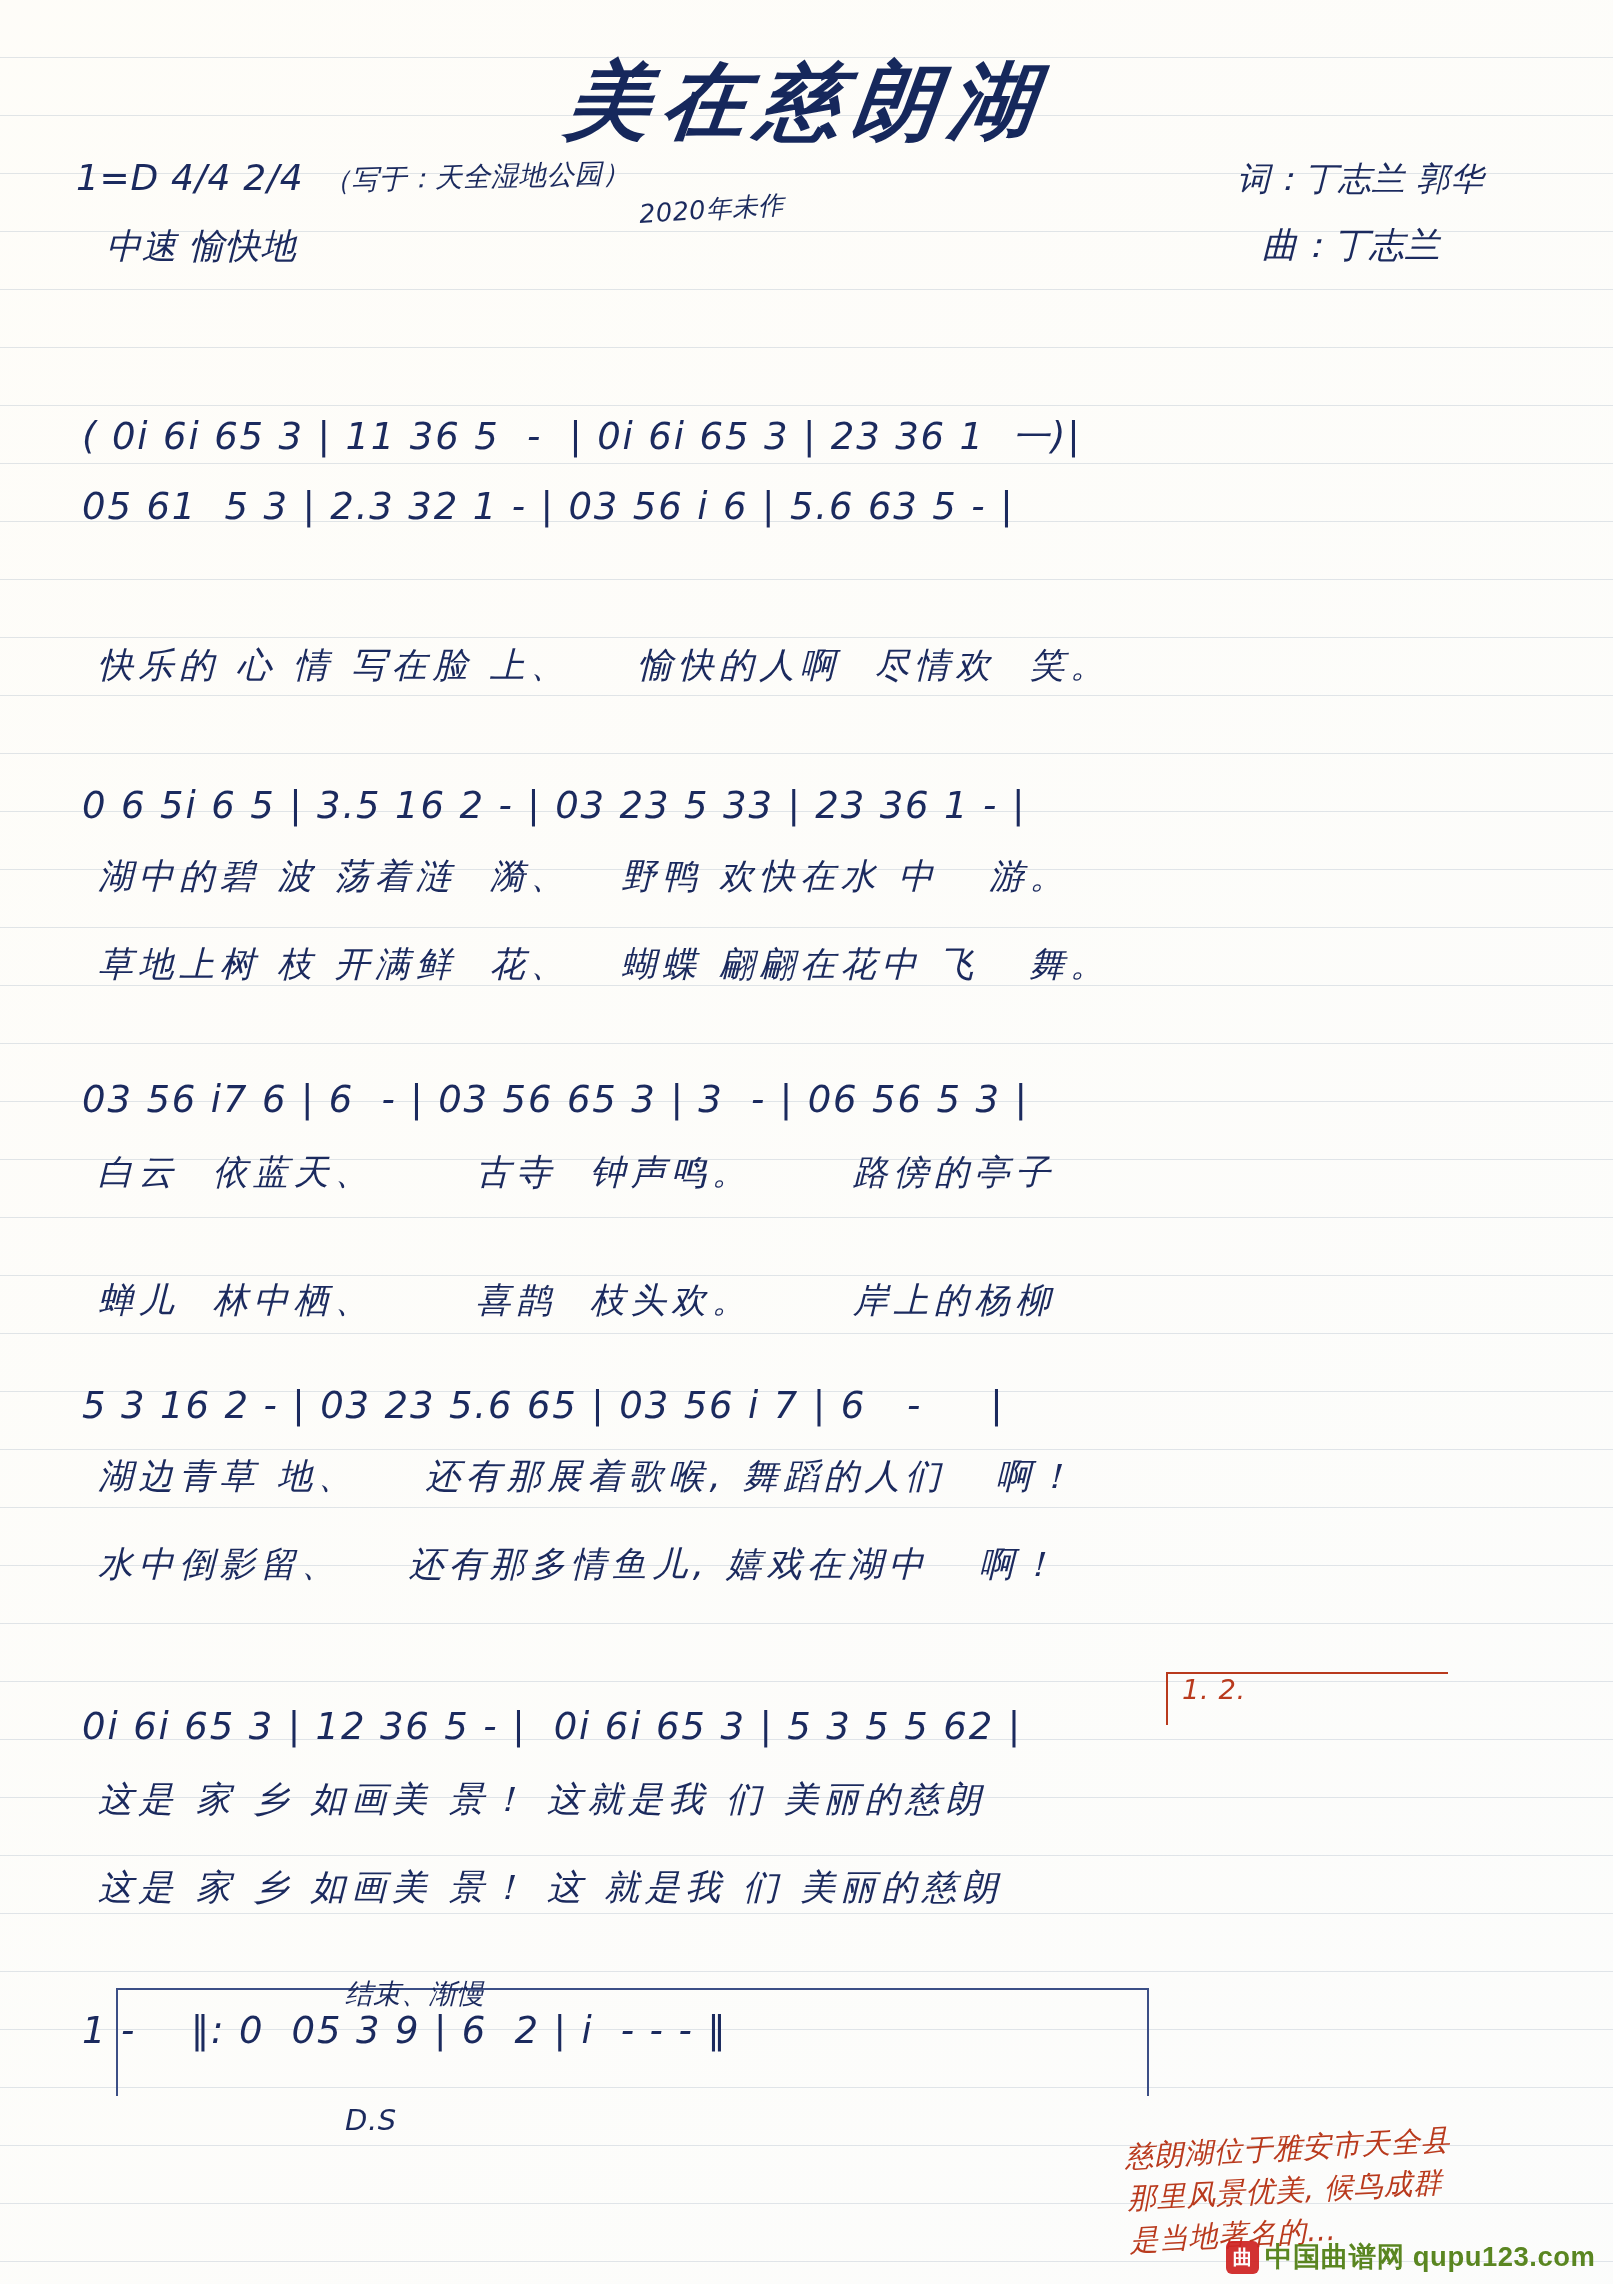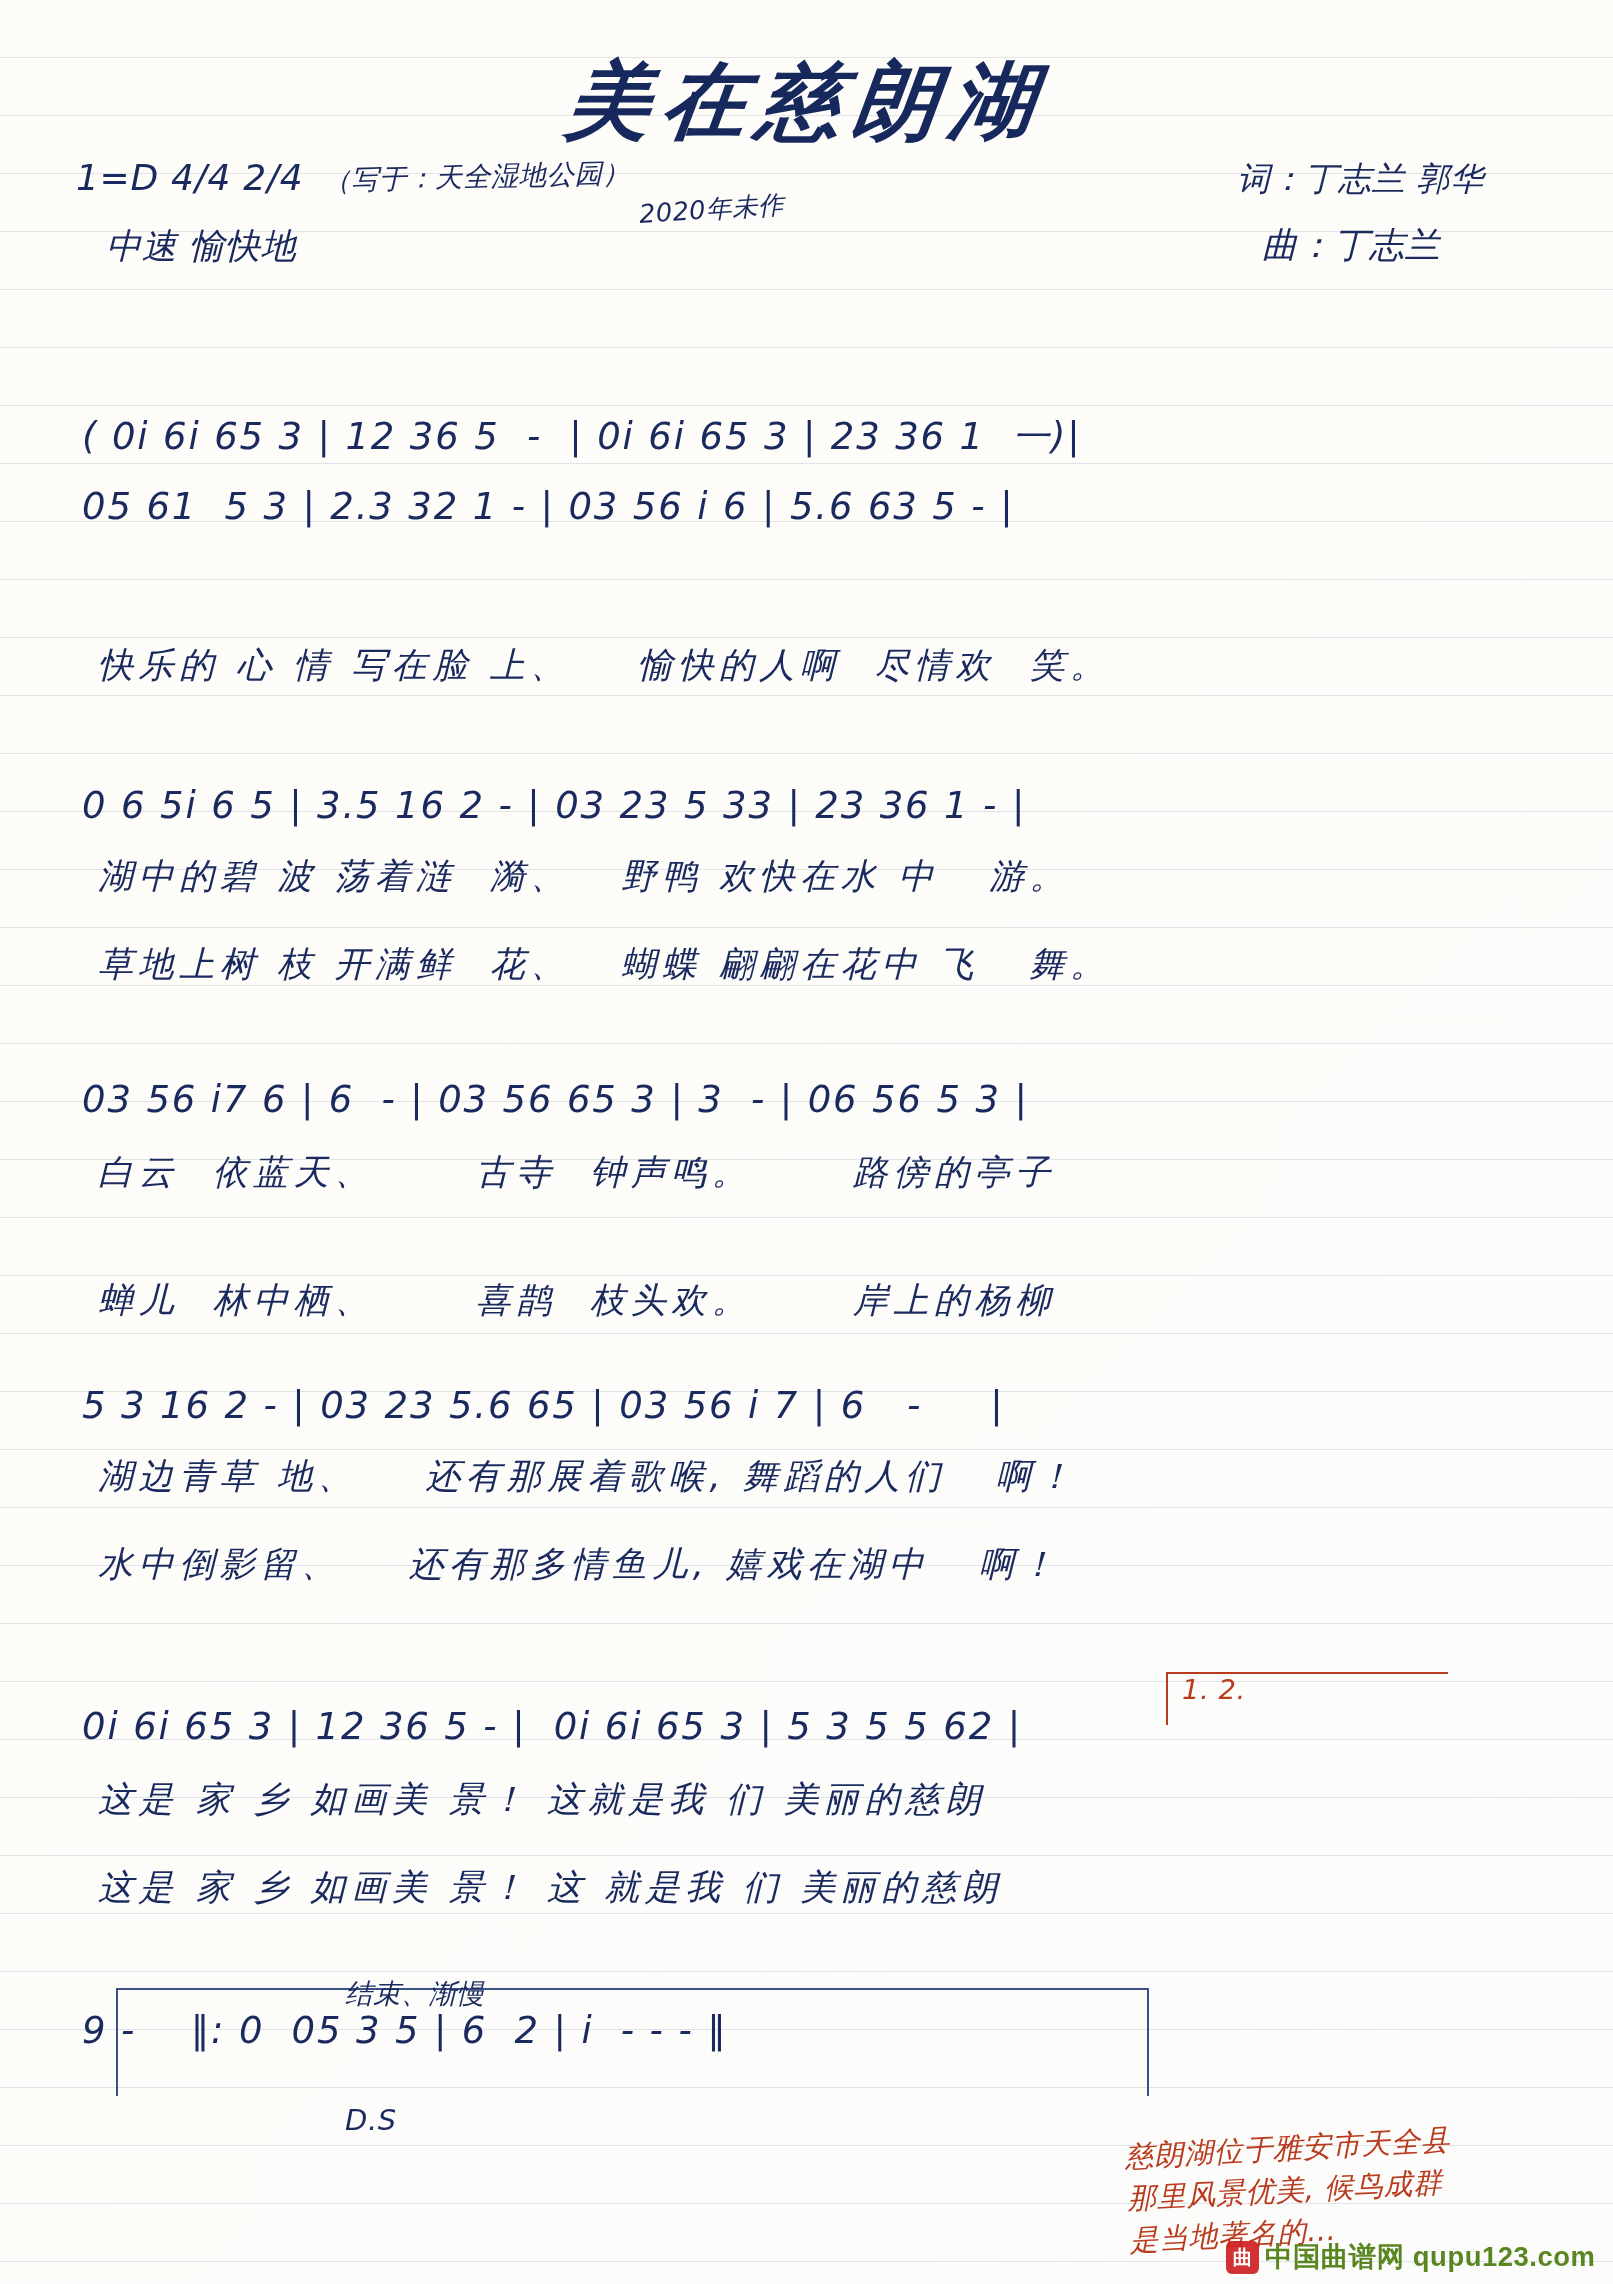--- a/index.html
+++ b/index.html
@@ -202,21 +202,21 @@
 
   <div class="hand title">美在慈朗湖</div>
 
   <div class="hand key-sig">1=D 4/4 2/4</div>
   <div class="hand tempo">中速 愉快地</div>
   <div class="hand subtitle">（写于：天全湿地公园）</div>
   <div class="hand year">2020年未作</div>
   <div class="hand lyricist">词：丁志兰 郭华</div>
   <div class="hand composer">曲：丁志兰</div>
 
-  <div class="hand notes note-line" style="top:412px;">( 0i 6i 65 3 | 12 36 5  -  | 0i 6i 65 3 | 23 36 1  一)|</div>
+  <div class="hand notes note-line" style="top:412px;">( 0i 6i 65 3 | 11 36 5  -  | 0i 6i 65 3 | 23 36 1  一)|</div>
 
   <div class="hand notes note-line" style="top:485px;">05 61  5 3 | 2.3 32 1 - | 03 56 i 6 | 5.6 63 5 - |</div>
   <div class="hand lyric lyric-line" style="top:642px;">快乐的 心 情 写在脸 上、    愉快的人啊  尽情欢  笑。</div>
 
   <div class="hand notes note-line" style="top:784px;">0 6 5i 6 5 | 3.5 16 2 - | 03 23 5 33 | 23 36 1 - |</div>
   <div class="hand lyric lyric-line" style="top:853px;">湖中的碧 波 荡着涟  漪、   野鸭 欢快在水 中   游。</div>
   <div class="hand lyric lyric-line" style="top:941px;">草地上树 枝 开满鲜  花、   蝴蝶 翩翩在花中 飞   舞。</div>
 
   <div class="hand notes note-line" style="top:1078px;">03 56 i7 6 | 6  - | 03 56 65 3 | 3  - | 06 56 5 3 |</div>
   <div class="hand lyric lyric-line" style="top:1149px;">白云  依蓝天、      古寺  钟声鸣。      路傍的亭子</div>
@@ -228,21 +228,21 @@
 
   <div class="bracket-1-2"></div>
   <div class="hand bracket-label">1. 2.</div>
 
   <div class="hand notes note-line" style="top:1705px;">0i 6i 65 3 | 12 36 5 - |  0i 6i 65 3 | 5 3 5 5 62 |</div>
   <div class="hand lyric lyric-line" style="top:1776px;">这是 家 乡 如画美 景！ 这就是我 们 美丽的慈朗</div>
   <div class="hand lyric lyric-line" style="top:1864px;">这是 家 乡 如画美 景！ 这 就是我 们 美丽的慈朗</div>
 
   <div class="final-box"></div>
   <div class="hand coda-mark">结束、渐慢</div>
-  <div class="hand notes note-line" style="top:2009px;">9 -    ‖: 0  05 3 5 | 6  2 | i  - - - ‖</div>
+  <div class="hand notes note-line" style="top:2009px;">1 -    ‖: 0  05 3 9 | 6  2 | i  - - - ‖</div>
   <div class="hand ds-mark">D.S</div>
 
   <div class="hand footer-note">慈朗湖位于雅安市天全县
 那里风景优美, 候鸟成群
 是当地著名的…</div>
 
   <div class="watermark">
     <div class="wm-badge">曲</div>
     <div class="wm-text">中国曲谱网 qupu123.com</div>
   </div>

